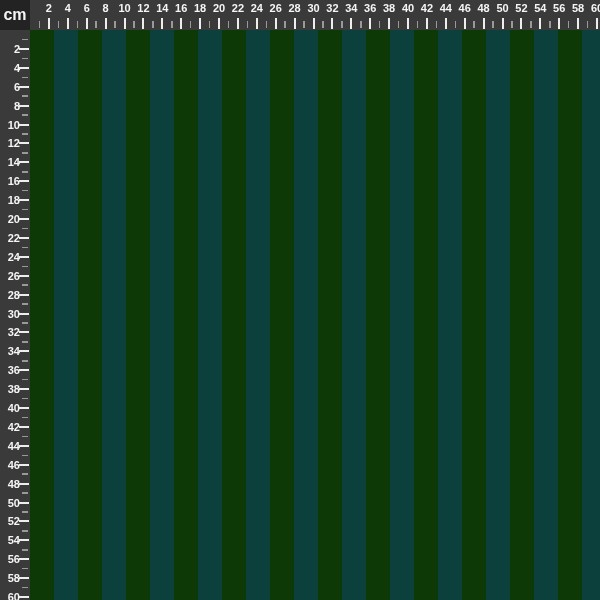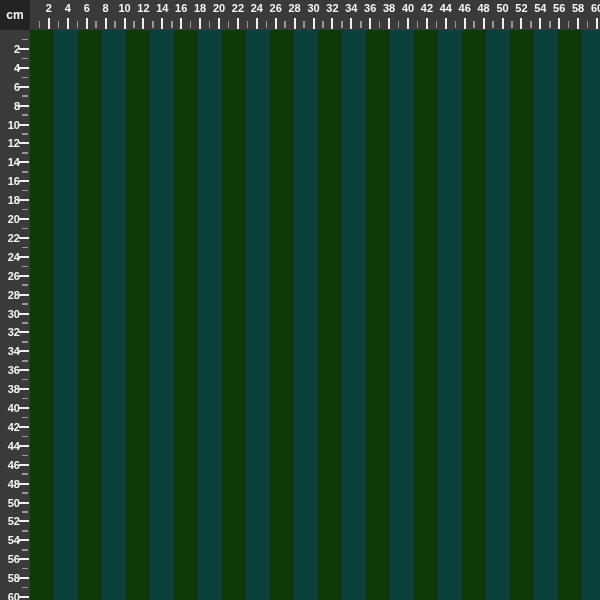--- a/index.html
+++ b/index.html
@@ -19,21 +19,21 @@
   }
   .corner {
     position: absolute;
     left: 0; top: 0;
     width: 30px; height: 30px;
     background: var(--corner-bg, #232323);
     color: var(--ruler-text, #f5f5f5);
     display: flex;
     align-items: center;
     justify-content: center;
-    font-size: 12px;
+    font-size: 16px;
     font-weight: bold;
     z-index: 3;
   }
   .ruler-h {
     position: absolute;
     left: 30px; top: 0;
     width: 570px; height: 30px;
     background: var(--ruler-bg, #3a3a3a);
     overflow: hidden;
     z-index: 2;

